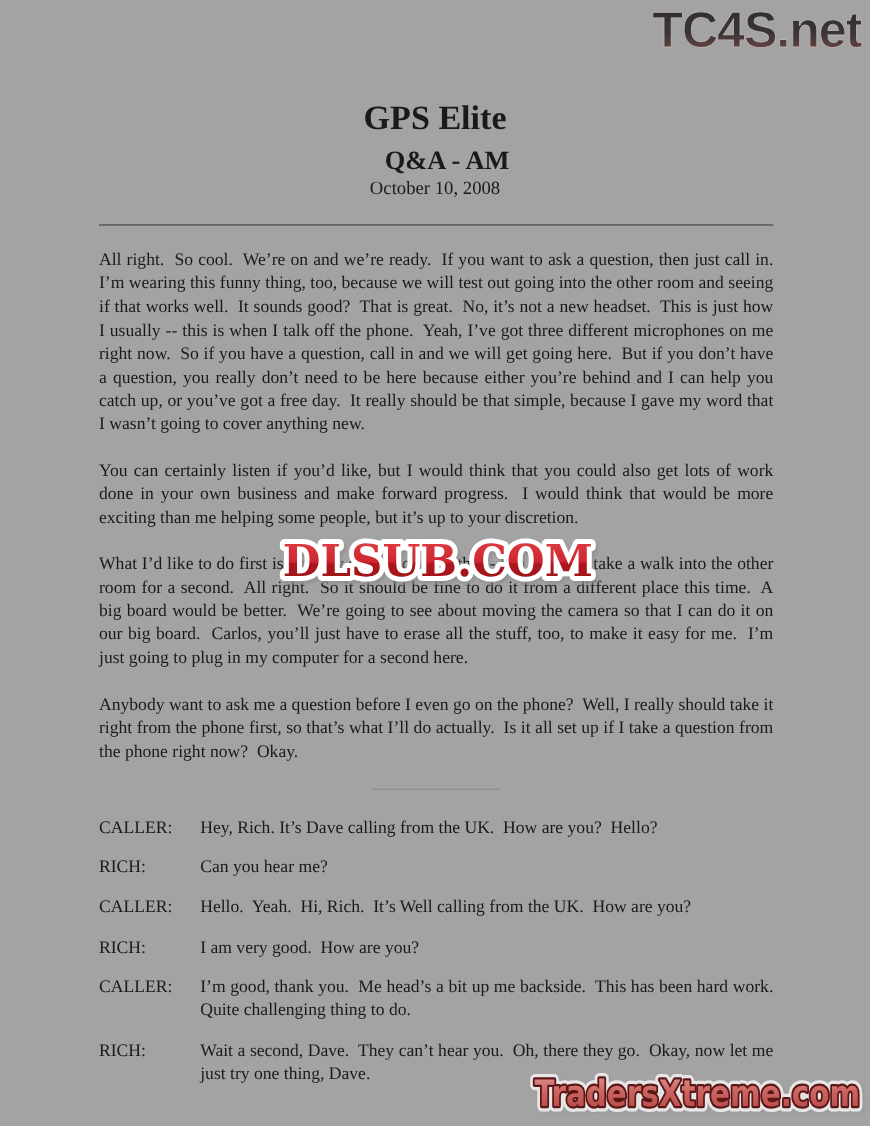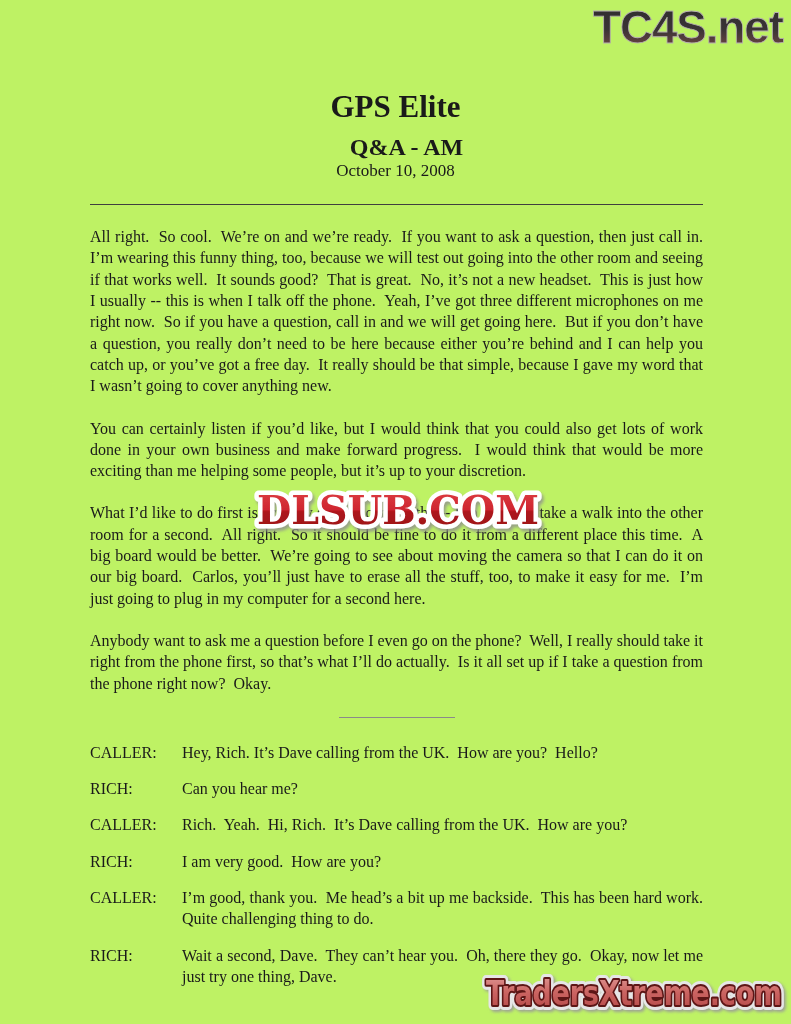--- a/index.html
+++ b/index.html
@@ -1,20 +1,20 @@
 <!DOCTYPE html>
 <html><head>
 <meta charset="utf-8">
 <style>
   html, body { margin: 0; padding: 0; background: #ffffff; }
   .page {
     position: relative;
     width: 791px;
     height: 1024px;
-    background: #bef264;
+    background: #a3a3a3;
     overflow: hidden;
     box-sizing: border-box;
     font-family: "Liberation Serif", serif;
     color: #1a1a1a;
   }
 
   
   .tc4s-logo {
     position: absolute;
     top: 2px;
@@ -181,21 +181,21 @@
           <span class="speech">Hey, Rich. It’s Dave calling from the UK.  How are you?  Hello?</span>
         </div>
 
         <div class="dialogue-row">
           <span class="speaker">RICH:</span>
           <span class="speech">Can you hear me?</span>
         </div>
 
         <div class="dialogue-row">
           <span class="speaker">CALLER:</span>
-          <span class="speech">Rich.  Yeah.  Hi, Rich.  It’s Dave calling from the UK.  How are you?</span>
+          <span class="speech">Hello.  Yeah.  Hi, Rich.  It’s Well calling from the UK.  How are you?</span>
         </div>
 
         <div class="dialogue-row">
           <span class="speaker">RICH:</span>
           <span class="speech">I am very good.  How are you?</span>
         </div>
 
         <div class="dialogue-row">
           <span class="speaker">CALLER:</span>
           <span class="speech">I’m good, thank you.  Me head’s a bit up me backside.  This has been hard work.  Quite challenging thing to do.</span>

